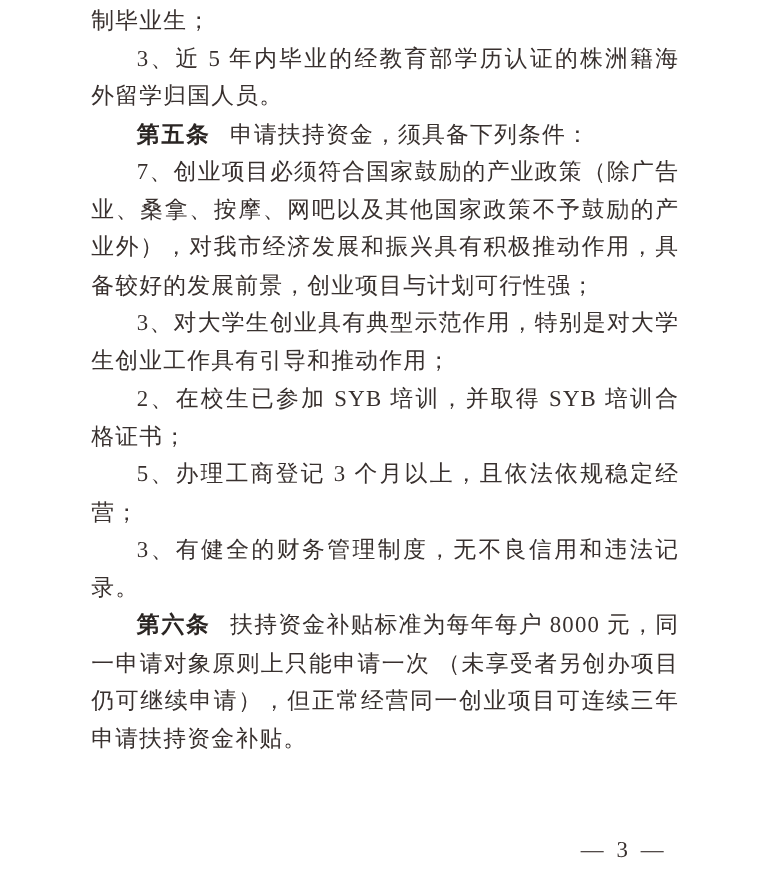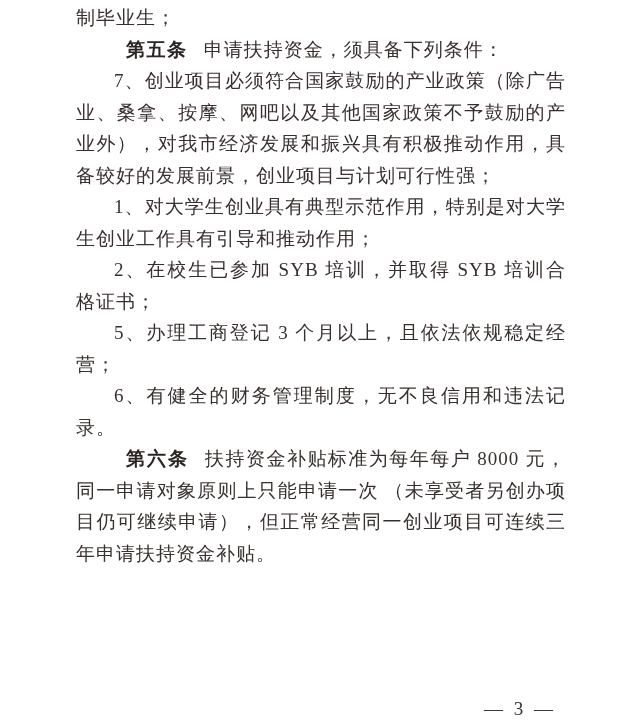--- a/index.html
+++ b/index.html
@@ -30,51 +30,51 @@
   }
   .indent {
     text-indent: 2em;
   }
   .article {
     font-weight: bold;
     color: #2a2523;
     font-family: "Liberation Sans", "DejaVu Sans", sans-serif;
     margin-right: 0.85em;
     letter-spacing: 1.5px;
-    margin-left: 12px;
   }
   .page-number {
     position: absolute;
     right: 80px;
     bottom: 5px;
     font-size: 19px;
     letter-spacing: 3px;
     color: #38302e;
     text-align: right;
     line-height: 20px;
   }
 </style>
 </head>
 <body>
 
 <div class="page">
 
   <p class="para">制毕业生；</p>
 
+  <p class="para indent">3、近 5 年内毕业的经教育部学历认证的株洲籍海外留学归国人员。</p>
 
   <p class="para indent"><span class="article">第五条</span><span>申请扶持资金，须具备下列条件：</span></p>
 
   <p class="para indent">7、创业项目必须符合国家鼓励的产业政策（除广告业、桑拿、按摩、网吧以及其他国家政策不予鼓励的产业外），对我市经济发展和振兴具有积极推动作用，具备较好的发展前景，创业项目与计划可行性强；</p>
 
 
-  <p class="para indent">1、对大学生创业具有典型示范作用，特别是对大学生创业工作具有引导和推动作用；</p>
+  <p class="para indent">3、对大学生创业具有典型示范作用，特别是对大学生创业工作具有引导和推动作用；</p>
 
   <p class="para indent">2、在校生已参加 SYB 培训，并取得 SYB 培训合格证书；</p>
 
   <p class="para indent">5、办理工商登记 3 个月以上，且依法依规稳定经营；</p>
 
-  <p class="para indent">6、有健全的财务管理制度，无不良信用和违法记录。</p>
+  <p class="para indent">3、有健全的财务管理制度，无不良信用和违法记录。</p>
 
   <p class="para indent"><span class="article">第六条</span><span>扶持资金补贴标准为每年每户 8000 元，同一申请对象原则上只能申请一次 （未享受者另创办项目仍可继续申请），但正常经营同一创业项目可连续三年申请扶持资金补贴。</span></p>
 
   <div class="page-number">— 3 —</div>
 
 </div>
 
 </body></html>

